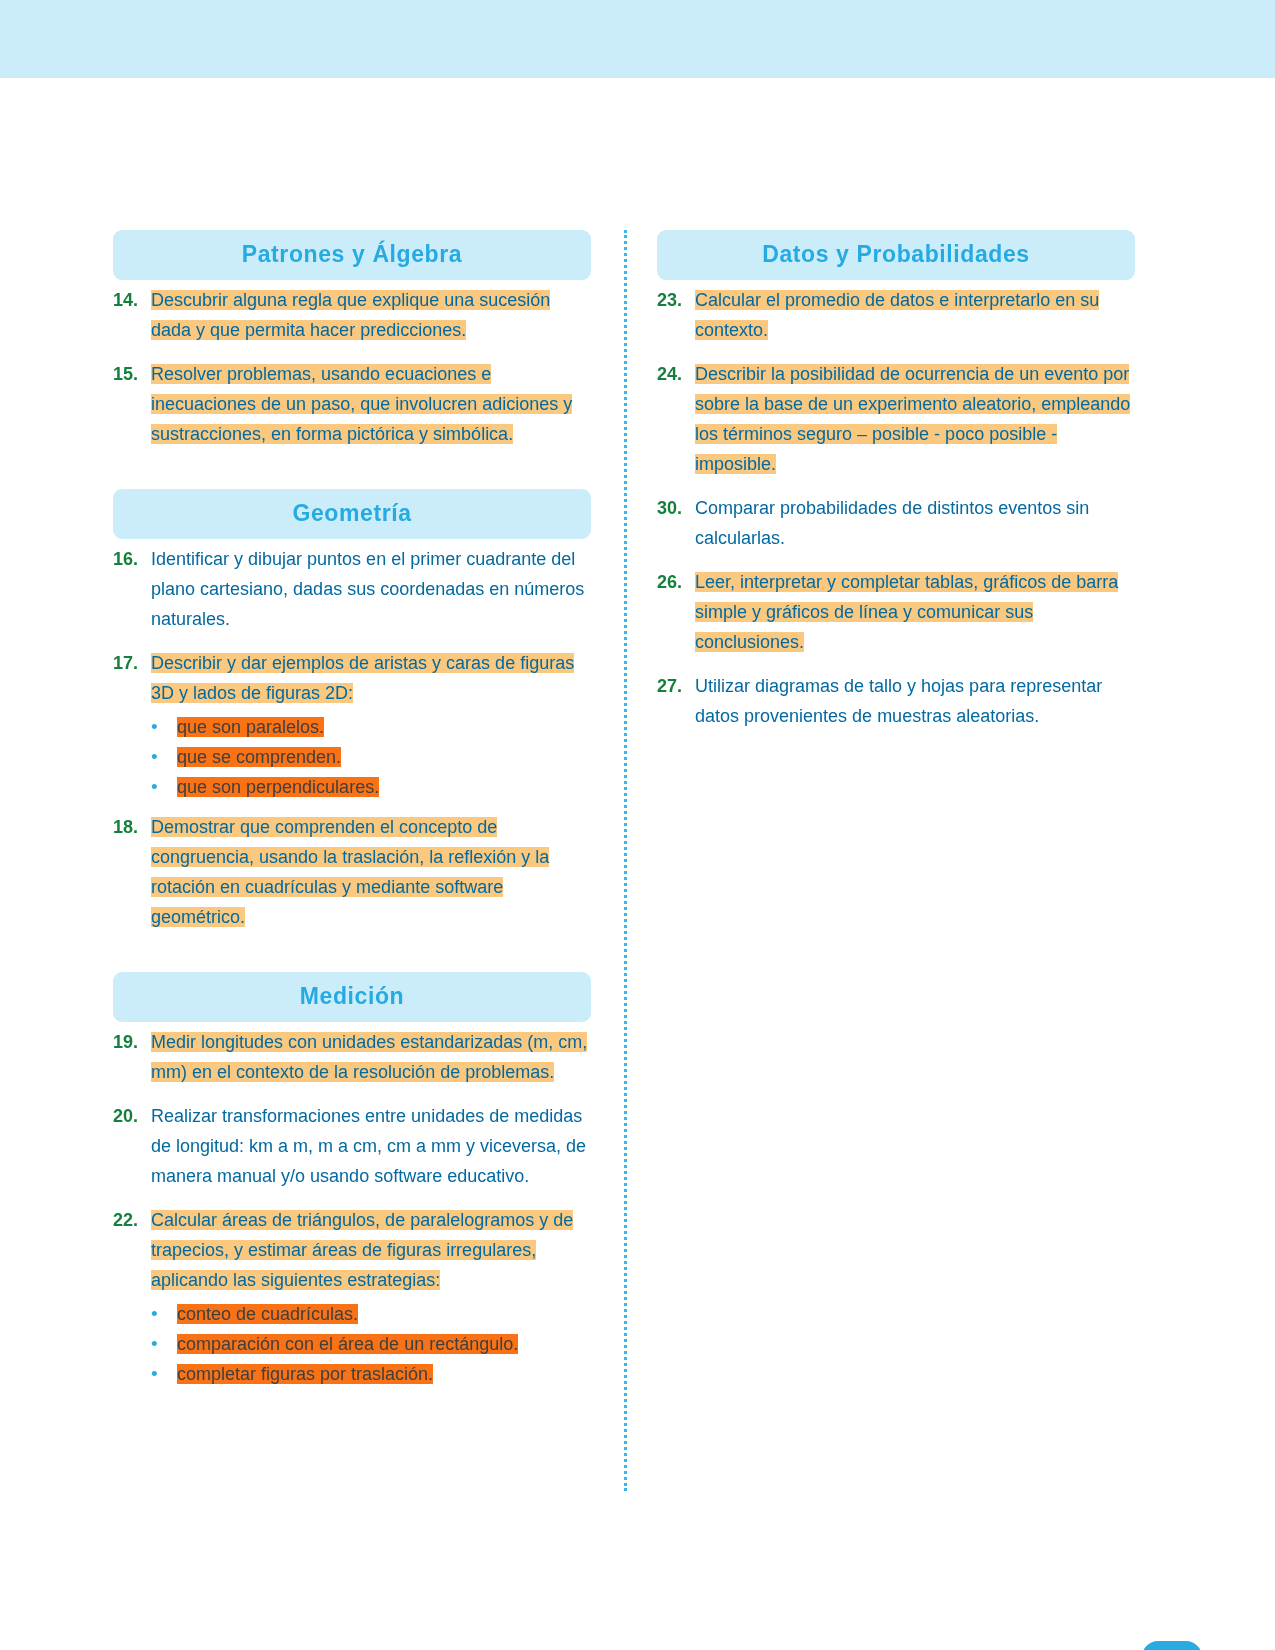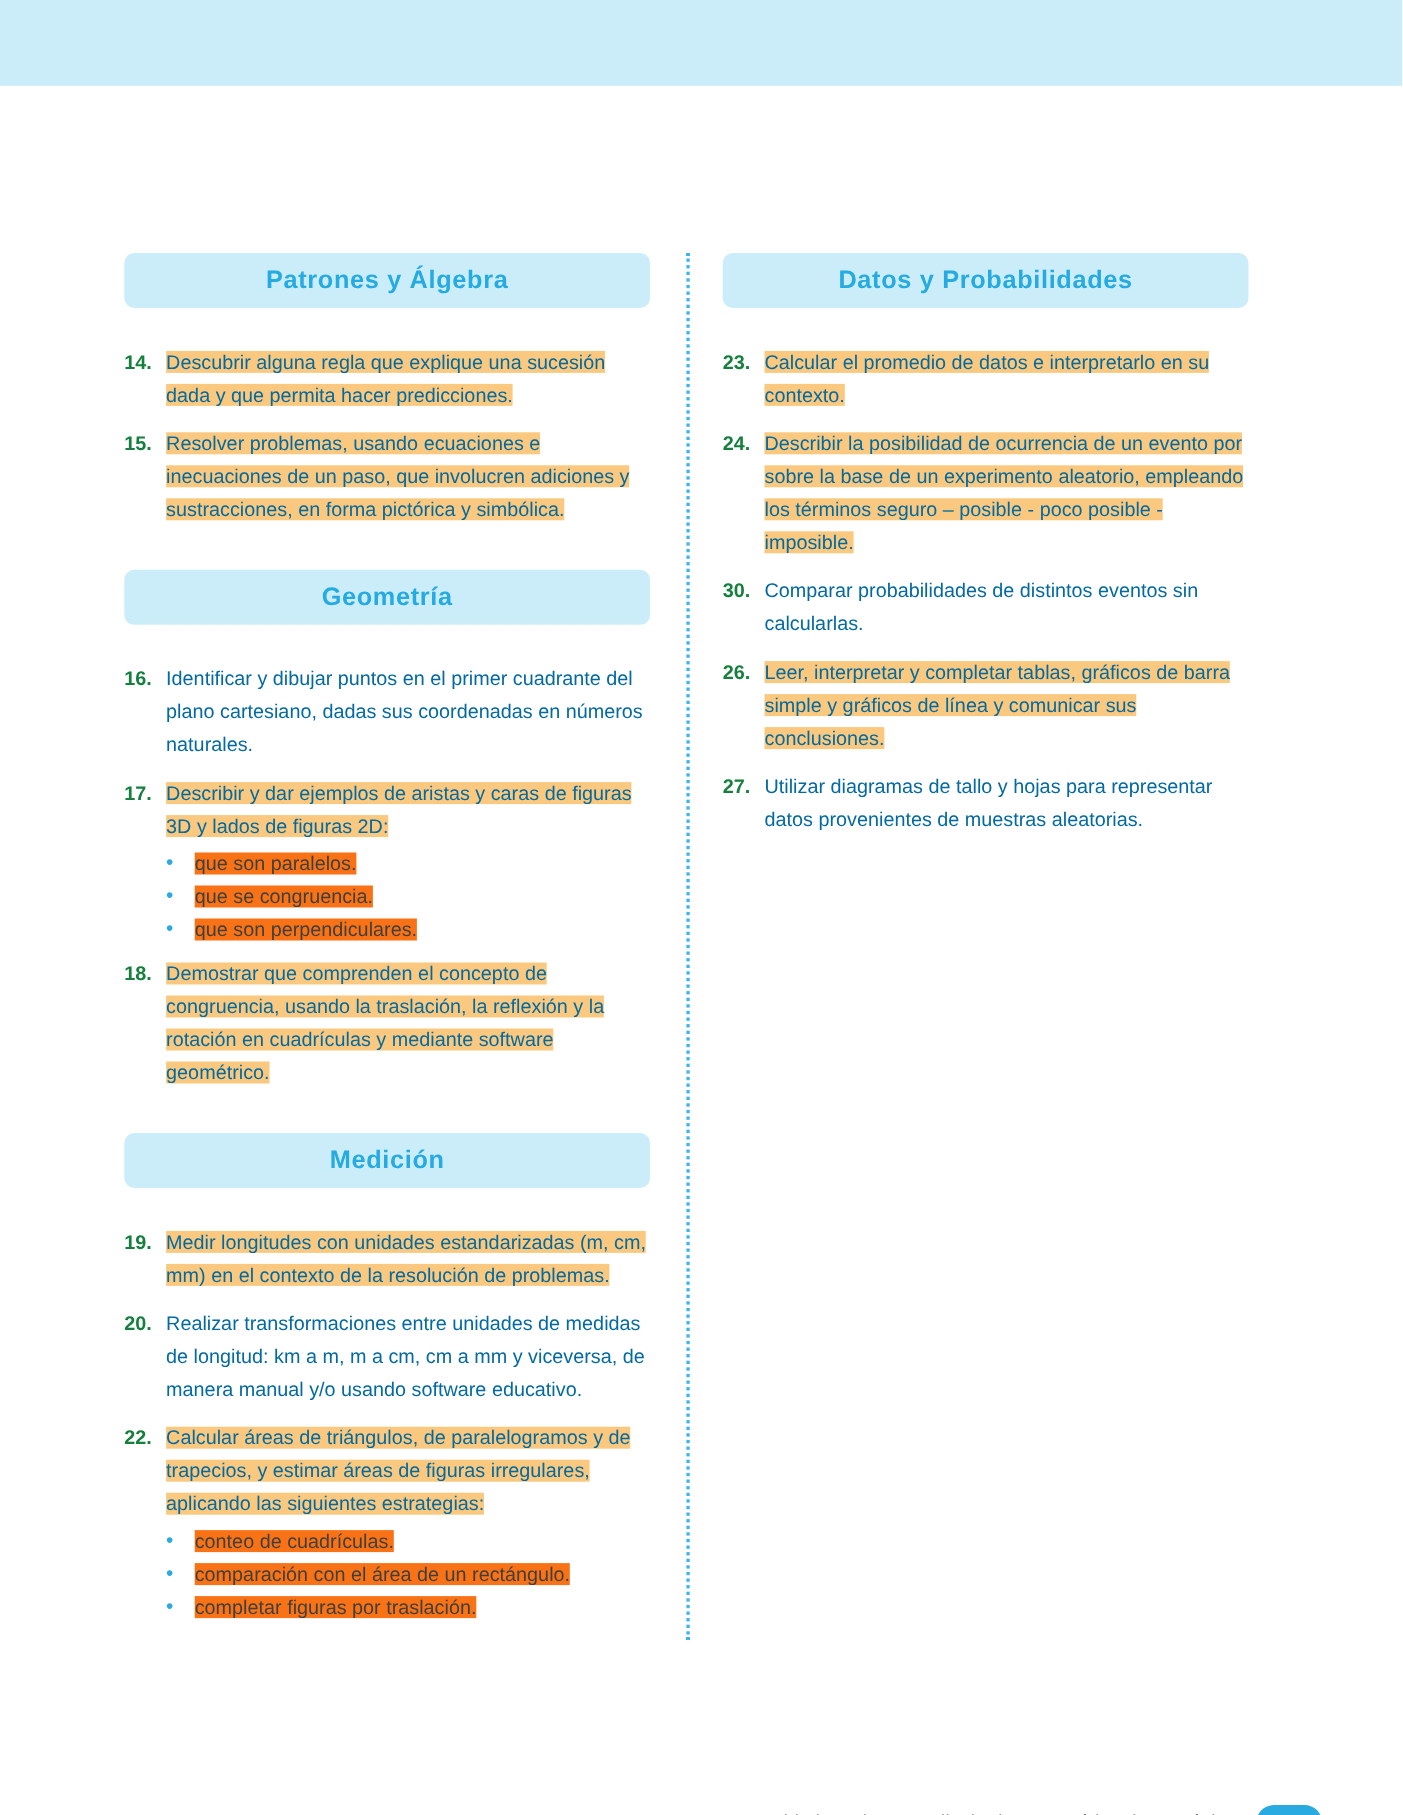--- a/index.html
+++ b/index.html
@@ -47,21 +47,21 @@
   }
   .section-header {
     background: #cbedfa;
     border-radius: 9px;
     text-align: center;
     color: #25aae1;
     font-weight: bold;
     font-size: 23px;
     letter-spacing: 0.6px;
     padding: 11px 6px 12px 6px;
-    margin-bottom: 34px;
+    margin-bottom: 5px;
   }
   .oa-list { list-style: none; margin: 0; padding: 0; }
   .oa-item {
     display: flex;
     align-items: flex-start;
     margin-bottom: 4px;
   }
   .oa-num {
     color: #15803d;
     font-weight: bold;
@@ -185,21 +185,21 @@
                 <div class="oa-num">17.</div>
                 <div class="oa-text"><span class="hl">Describir y dar ejemplos de aristas y caras de figuras 3D y lados de figuras 2D:</span></div>
               </div>
               <div class="sublist">
                 <div class="sub-item">
                   <div class="sub-bullet">•</div>
                   <div class="sub-text"><span class="hl">que son paralelos.</span></div>
                 </div>
                 <div class="sub-item">
                   <div class="sub-bullet">•</div>
-                  <div class="sub-text"><span class="hl">que se congruencia.</span></div>
+                  <div class="sub-text"><span class="hl">que se comprenden.</span></div>
                 </div>
                 <div class="sub-item">
                   <div class="sub-bullet">•</div>
                   <div class="sub-text"><span class="hl">que son perpendiculares.</span></div>
                 </div>
               </div>
               <div class="spacer-sm"></div>
             </div>
             <div>
               <div class="oa-item">

